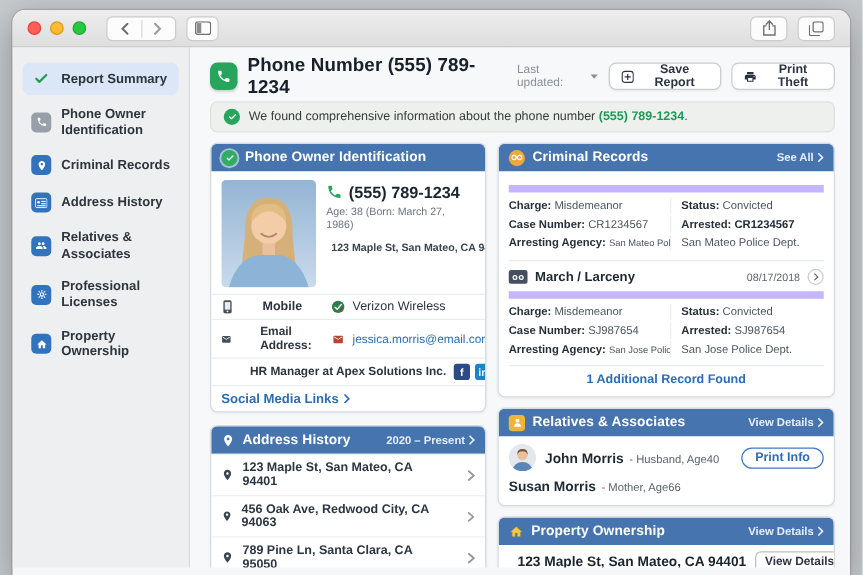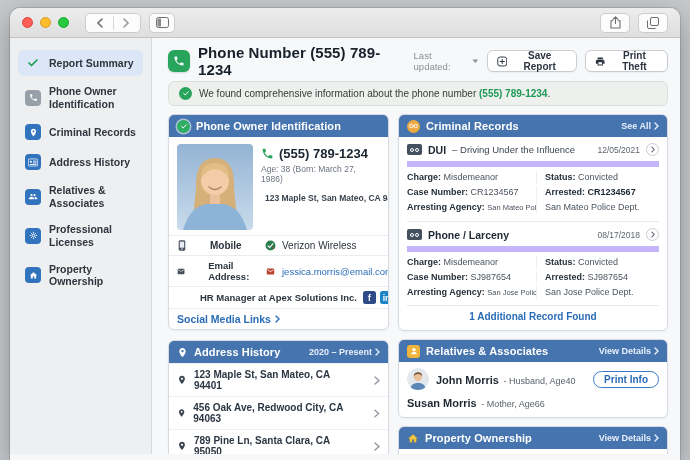--- a/index.html
+++ b/index.html
@@ -461,51 +461,37 @@
               <span class="card-action">
                 <span>See All</span>
                 <svg width="5" height="8" viewBox="0 0 5 8">
                     <path d="M1 1 L4 4 L1 7" stroke="#e7eefb" stroke-width="1.4" fill="none" stroke-linecap="round"></path>
                   </svg>
               </span>
             </div>
             <div class="crim-body">
 
               <div>
-                <div class="rec-head">
-                  <span class="cuff-badge">
-                      <i></i>
-                      <i></i>
-                    </span>
-                  <span class="rec-name">DUI</span>
-                  <span class="rec-desc">– Driving Under the Influence</span>
-                  <span class="rec-date">12/05/2021</span>
-                  <span class="chev-circle">
-                    <svg width="4" height="7" viewBox="0 0 5 8">
-                        <path d="M1 1 L4 4 L1 7" stroke="#5c646e" stroke-width="1.3" fill="none" stroke-linecap="round"></path>
-                      </svg>
-                  </span>
-                </div>
                 <div class="rec-grid">
                   <div class="rcell"><span class="rlabel">Charge:</span> <span>Misdemeanor</span></div>
                   <div class="rcell right"><span class="rlabel">Status:</span> <span>Convicted</span></div>
                   <div class="rcell"><span class="rlabel">Case Number:</span> <span>CR1234567</span></div>
                   <div class="rcell right"><span class="rlabel">Arrested:</span> <span class="rbold">CR1234567</span></div>
                   <div class="rcell"><span class="rlabel">Arresting Agency:</span> <span class="rsmall">San Mateo Police Dept</span></div>
                   <div class="rcell right"><span>San Mateo Police Dept.</span></div>
                 </div>
               </div>
 
               <div class="rec2">
                 <div class="rec-head">
                   <span class="cuff-badge">
                       <i></i>
                       <i></i>
                     </span>
-                  <span class="rec-name">Phone / Larceny</span>
+                  <span class="rec-name">March / Larceny</span>
                   <span class="rec-desc"></span>
                   <span class="rec-date">08/17/2018</span>
                   <span class="chev-circle">
                     <svg width="4" height="7" viewBox="0 0 5 8">
                         <path d="M1 1 L4 4 L1 7" stroke="#5c646e" stroke-width="1.3" fill="none" stroke-linecap="round"></path>
                       </svg>
                   </span>
                 </div>
                 <div class="rec-grid">
                   <div class="rcell"><span class="rlabel">Charge:</span> <span>Misdemeanor</span></div>

